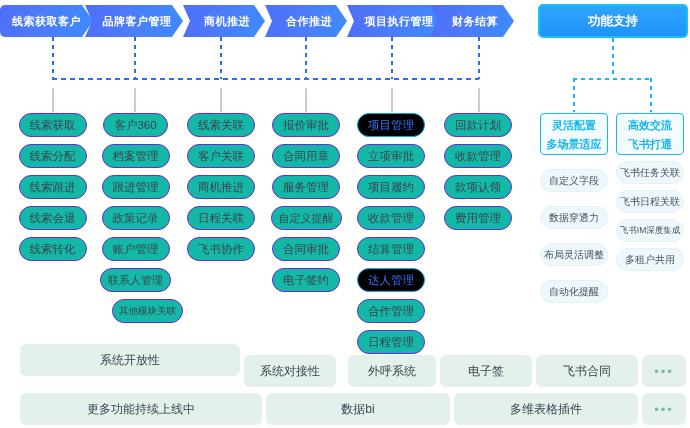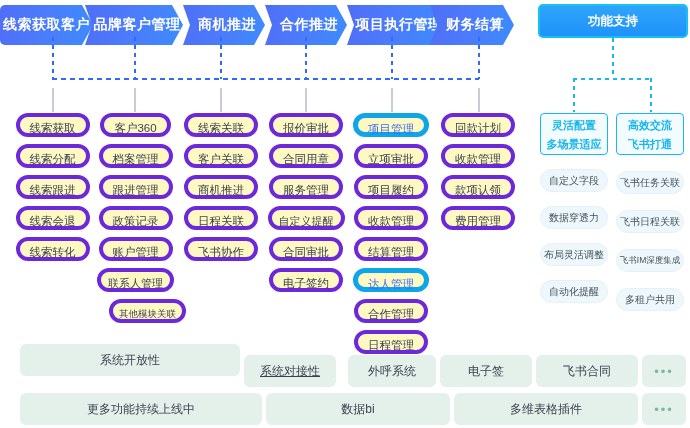--- a/index.html
+++ b/index.html
@@ -8,23 +8,23 @@
     background:#ffffff;
     font-family:"Liberation Sans","DejaVu Sans",sans-serif;
     overflow:hidden;
     position:relative;
   }
   #root{position:relative;width:690px;height:428px;}
 
   
   .flowbar{position:absolute;left:0;top:5px;height:32px;width:540px;}
   .tab{
-    position:absolute;top:0;height:40px;
+    position:absolute;top:0;height:32px;
     background:linear-gradient(100deg,#4f6ef7 0%,#4c7bfb 45%,#3d8bfd 100%);
-    color:#ffffff;font-size:14px;font-weight:bold;
+    color:#ffffff;font-size:11px;font-weight:bold;
     display:flex;align-items:center;justify-content:center;
     letter-spacing:.5px;
     -webkit-clip-path:polygon(0 0, calc(100% - 11px) 0, 100% 50%, calc(100% - 11px) 100%, 0 100%, 7px 50%);
     clip-path:polygon(0 0, calc(100% - 11px) 0, 100% 50%, calc(100% - 11px) 100%, 0 100%, 7px 50%);
     box-sizing:border-box;padding-left:6px;
     white-space:nowrap;
   }
   .tab.first{
     -webkit-clip-path:polygon(0 0, calc(100% - 11px) 0, 100% 50%, calc(100% - 11px) 100%, 0 100%);
     clip-path:polygon(0 0, calc(100% - 11px) 0, 100% 50%, calc(100% - 11px) 100%, 0 100%);
@@ -46,31 +46,31 @@
      background:repeating-linear-gradient(to right,#19b9ef 0 4px,transparent 4px 8px);}
   .blue-v{position:absolute;width:1.6px;
      background:repeating-linear-gradient(to bottom,#2f6bf5 0 4px,transparent 4px 8px);}
   .blue-h{position:absolute;height:1.6px;
      background:repeating-linear-gradient(to right,#2f6bf5 0 5px,transparent 5px 9px);}
 
   
   .col{position:absolute;display:flex;flex-direction:column;align-items:center;gap:7px;}
   .pill{
     box-sizing:border-box;
-    background:#fef9c3;
-    border:4px solid #6d28d9;
+    background:#14b8a6;
+    border:1px solid #6d28d9;
     border-radius:14px;
     color:#3c4251;
     font-size:11.5px;
     height:24px;line-height:22px;
     text-align:center;white-space:nowrap;
     padding:0 10px;
   }
   .pill.wide{padding:0 7px;font-size:11px;}
-  .pill.hl{border:5px solid #0ea5e9;color:#3d6ef6;background:#fef9c3;}
+  .pill.hl{border:1px solid #0ea5e9;color:#3d6ef6;background:#000000;}
   .pill.small{font-size:9.5px;padding:0 6px;margin-left:24px;}
 
   
   .fhead{
     box-sizing:border-box;width:68px;height:42px;
     border:1.5px solid #19b9ef;border-radius:4px;
     background:#f2fbfe;color:#16b6ee;
     font-size:11px;font-weight:bold;line-height:19px;
     text-align:center;padding-top:2px;
   }
@@ -198,35 +198,35 @@
     <div class="fhead">
       <div>灵活配置</div>
       <div>多场景适应</div>
     </div>
     <div class="fpill">自定义字段</div>
     <div class="fpill">数据穿透力</div>
     <div class="fpill">布局灵活调整</div>
     <div class="fpill">自动化提醒</div>
   </div>
 
-  <div class="col" style="left:616px;top:113px;width:68px;gap:16px;">
+  <div class="col" style="left:616px;top:113px;width:68px;gap:6px;">
     <div class="fhead">
       <div>高效交流</div>
       <div>飞书打通</div>
     </div>
     <div class="fpill">飞书任务关联</div>
     <div class="fpill">飞书日程关联</div>
     <div class="fpill tiny">飞书IM深度集成</div>
     <div class="fpill">多租户共用</div>
   </div>
 
   <div class="gbar" style="left:20px;top:344px;width:220px;">
     <span>系统开放性</span>
   </div>
-  <div class="gbar" style="left:244px;top:355px;width:92px;text-decoration:underline;">
+  <div class="gbar" style="left:244px;top:355px;width:92px;">
     <span>系统对接性</span>
   </div>
   <div class="gbar" style="left:348px;top:355px;width:88px;">
     <span>外呼系统</span>
   </div>
   <div class="gbar" style="left:440px;top:355px;width:92px;">
     <span>电子签</span>
   </div>
   <div class="gbar" style="left:536px;top:355px;width:102px;">
     <span>飞书合同</span>

